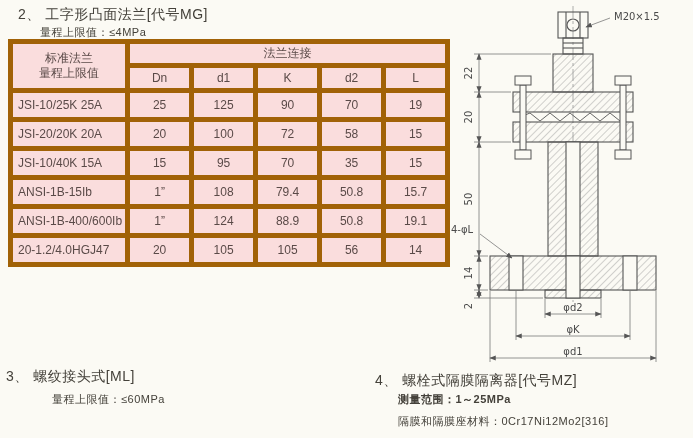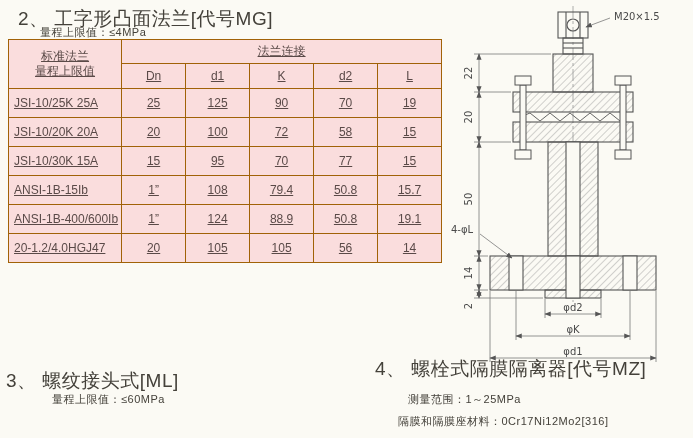--- a/index.html
+++ b/index.html
@@ -5,39 +5,38 @@
   * { box-sizing: border-box; }
   html, body { margin: 0; padding: 0; }
   body {
     width: 693px; height: 438px;
     position: relative;
     background: #fbfaf4;
     font-family: "Liberation Sans", "DejaVu Sans", sans-serif;
     color: #44413a;
     overflow: hidden;
   }
-  .sec-title { position: absolute; font-size: 19px; letter-spacing: 0.5px; white-space: nowrap; }
+  .sec-title { position: absolute; font-size: 14px; letter-spacing: 0.5px; white-space: nowrap; }
   .sec-sub   { position: absolute; font-size: 11px; letter-spacing: 0.5px; white-space: nowrap; }
 
   table.spec {
     position: absolute; left: 8px; top: 39px;
     border-collapse: collapse; table-layout: fixed;
     border: 1.5px solid #cf7f7f;
   }
   table.spec th, table.spec td {
-    border: 1px solid #a16207;
+    border: 5px solid #a16207;
     background: #fadddd;
     font-weight: normal;
     font-size: 12px;
     color: #5a4a48;
     text-align: center;
     padding: 0 3px;
     white-space: nowrap;
     overflow: hidden;
-    text-decoration: underline;
   }
   table.spec thead tr.group-row th { height: 24px; }
   table.spec thead tr.cols-row th { height: 25px; }
   table.spec tbody td { height: 29px; }
   table.spec td.col-name { text-align: left; padding-left: 5px; }
   table.spec th.corner div { line-height: 15px; }
 
   svg.drawing { position: absolute; left: 450px; top: 4px; }
   svg.drawing text {
     font-family: "DejaVu Sans", "Liberation Sans", sans-serif;
@@ -79,33 +78,33 @@
   <tbody>
     <tr>
       <td class="col-name">JSI-10/25K 25A</td>
       <td>25</td>
       <td>125</td>
       <td>90</td>
       <td>70</td>
       <td>19</td>
     </tr>
     <tr>
-      <td class="col-name">JSI-10/20K 20A</td>
+      <td class="col-name">JSI-20/20K 20A</td>
       <td>20</td>
       <td>100</td>
       <td>72</td>
       <td>58</td>
       <td>15</td>
     </tr>
     <tr>
-      <td class="col-name">JSI-10/30K 15A</td>
+      <td class="col-name">JSI-10/40K 15A</td>
       <td>15</td>
       <td>95</td>
       <td>70</td>
-      <td>77</td>
+      <td>35</td>
       <td>15</td>
     </tr>
     <tr>
       <td class="col-name">ANSI-1B-15Ib</td>
       <td>1”</td>
       <td>108</td>
       <td>79.4</td>
       <td>50.8</td>
       <td>15.7</td>
     </tr>
@@ -124,22 +123,22 @@
       <td>105</td>
       <td>56</td>
       <td>14</td>
     </tr>
   </tbody>
 </table>
 
 <div class="sec-title" style="left:6px; top:368px;">3、 螺纹接头式[ML]</div>
 <div class="sec-sub" style="left:52px; top:392px;">量程上限值：≤60MPa</div>
 
-<div class="sec-title" style="left:375px; top:356px;">4、 螺栓式隔膜隔离器[代号MZ]</div>
-<div class="sec-sub" style="left:408px; top:392px;">测量范围：1～25MPa</div>
+<div class="sec-title" style="left:375px; top:372px;">4、 螺栓式隔膜隔离器[代号MZ]</div>
+<div class="sec-sub" style="left:398px; top:392px;font-weight:bold;">测量范围：1～25MPa</div>
 <div class="sec-sub" style="left:398px; top:414px;">隔膜和隔膜座材料：0Cr17Ni12Mo2[316]</div>
 
 <svg class="drawing" width="243" height="400" viewBox="0 0 243 400">
   <defs>
     <pattern id="hatch" width="5" height="5" patternUnits="userSpaceOnUse" patternTransform="rotate(45)">
       <line x1="0" y1="0" x2="0" y2="5" stroke="#8f8f8f" stroke-width="0.8"></line>
     </pattern>
     <marker id="arr" viewBox="0 0 10 10" refX="9" refY="5" markerWidth="8" markerHeight="8" orient="auto-start-reverse">
       <path d="M0,1 L10,5 L0,9 z" fill="#555"></path>
     </marker>

